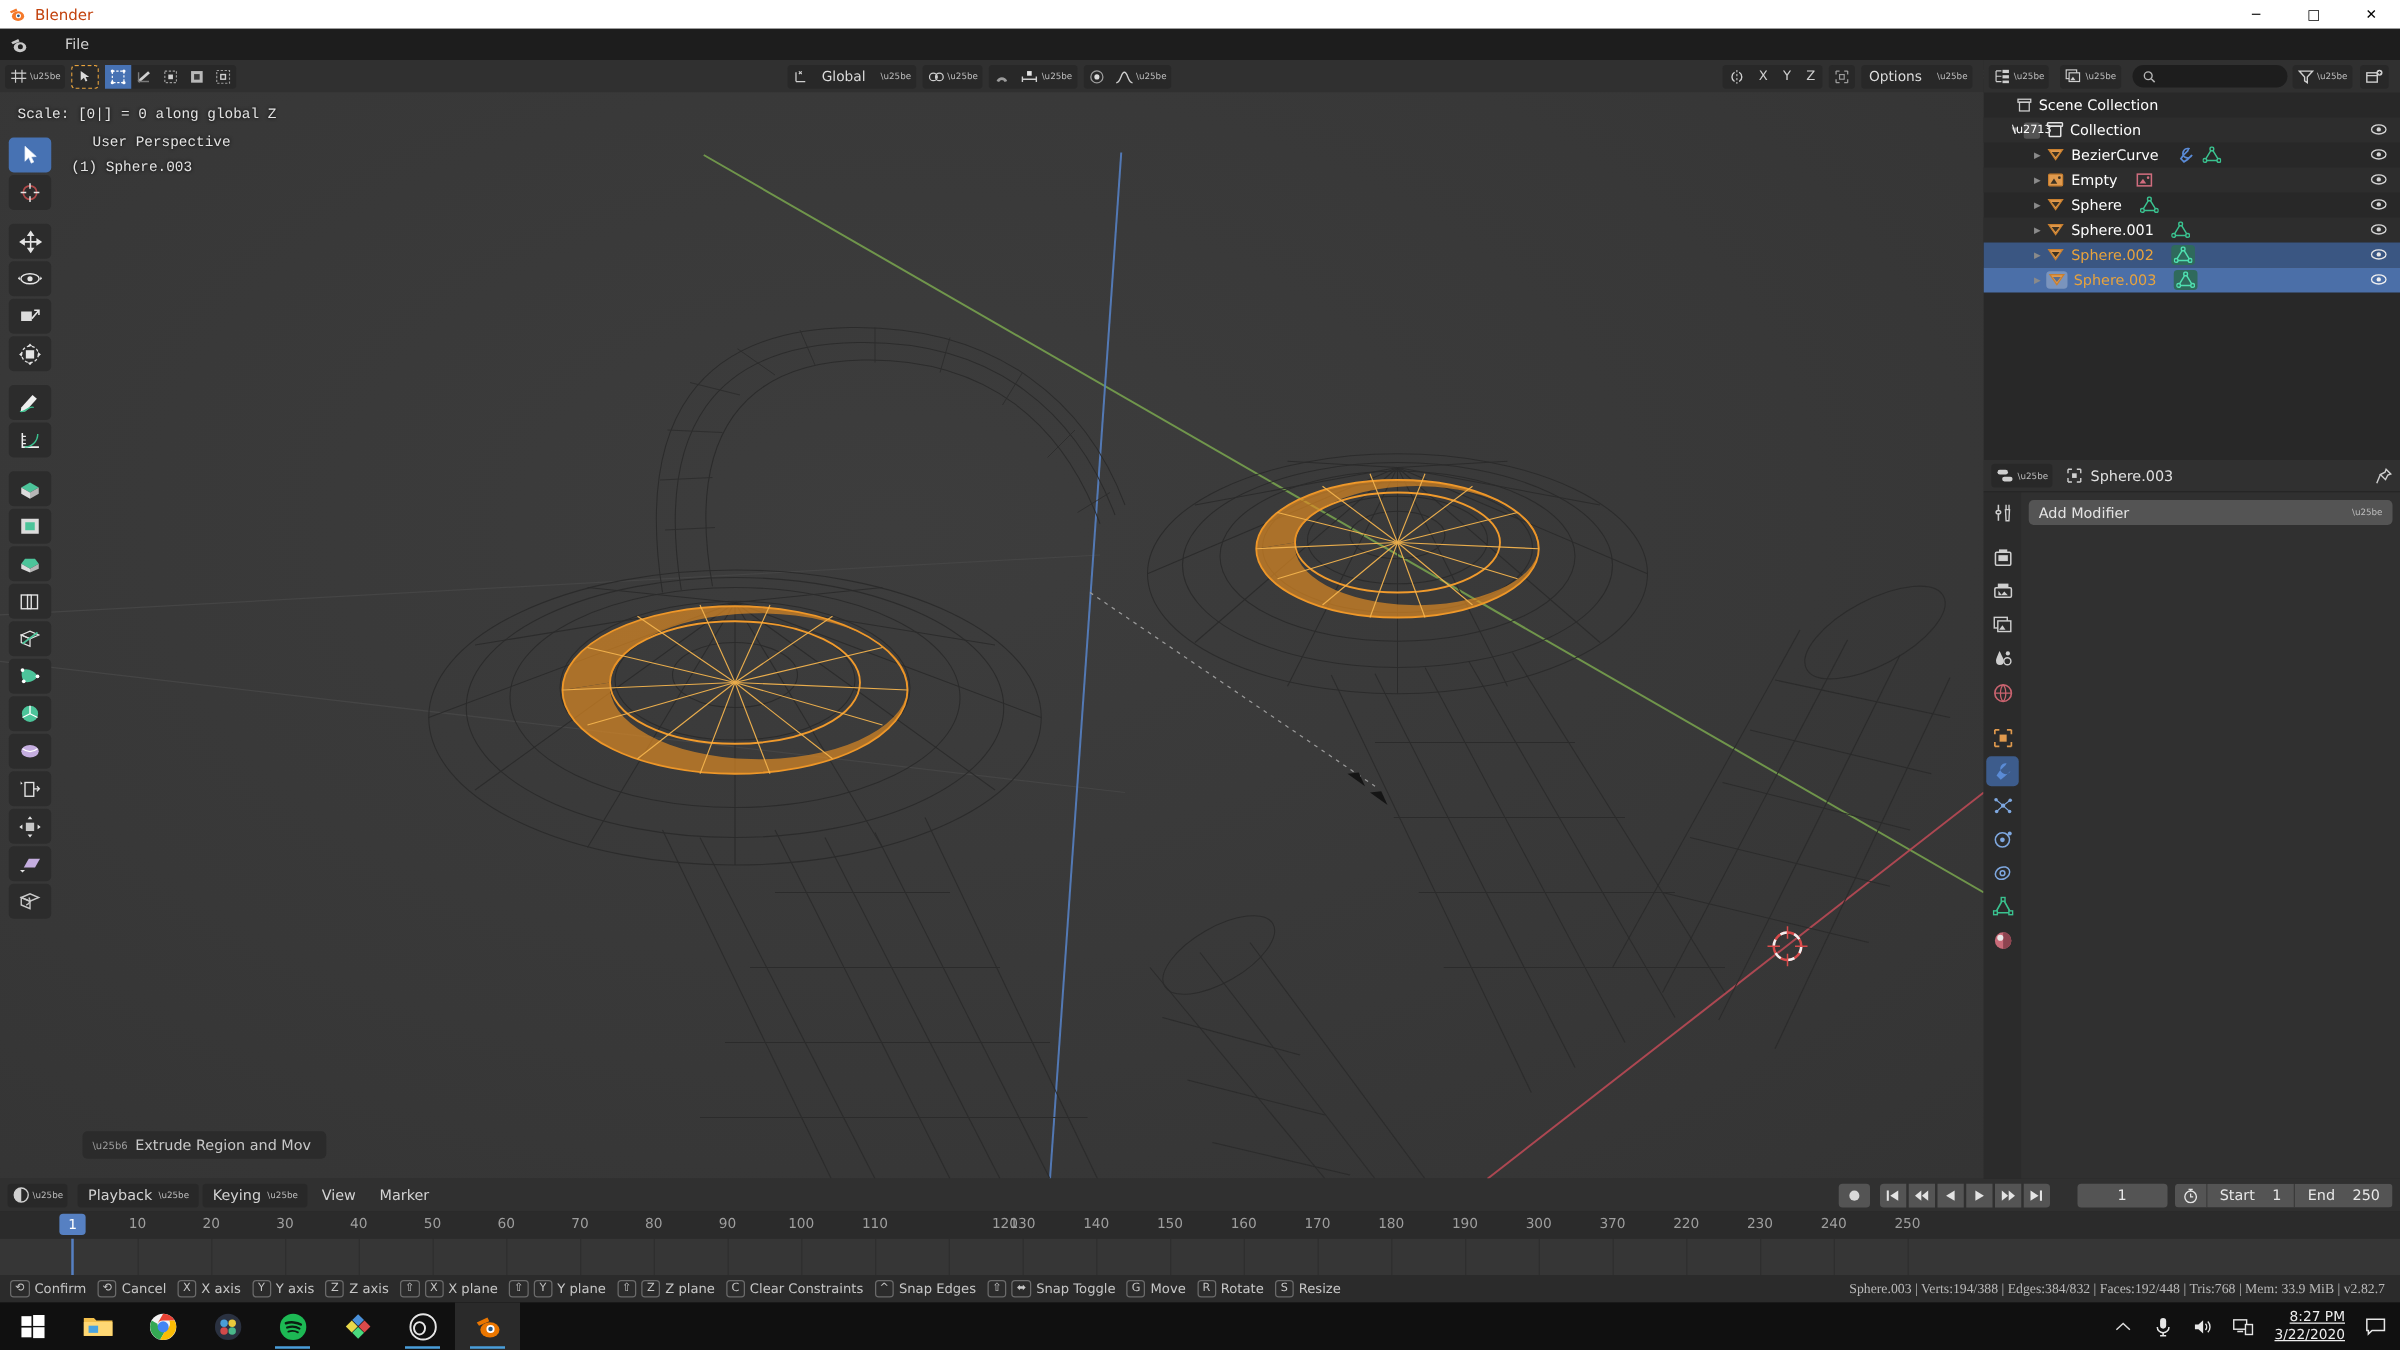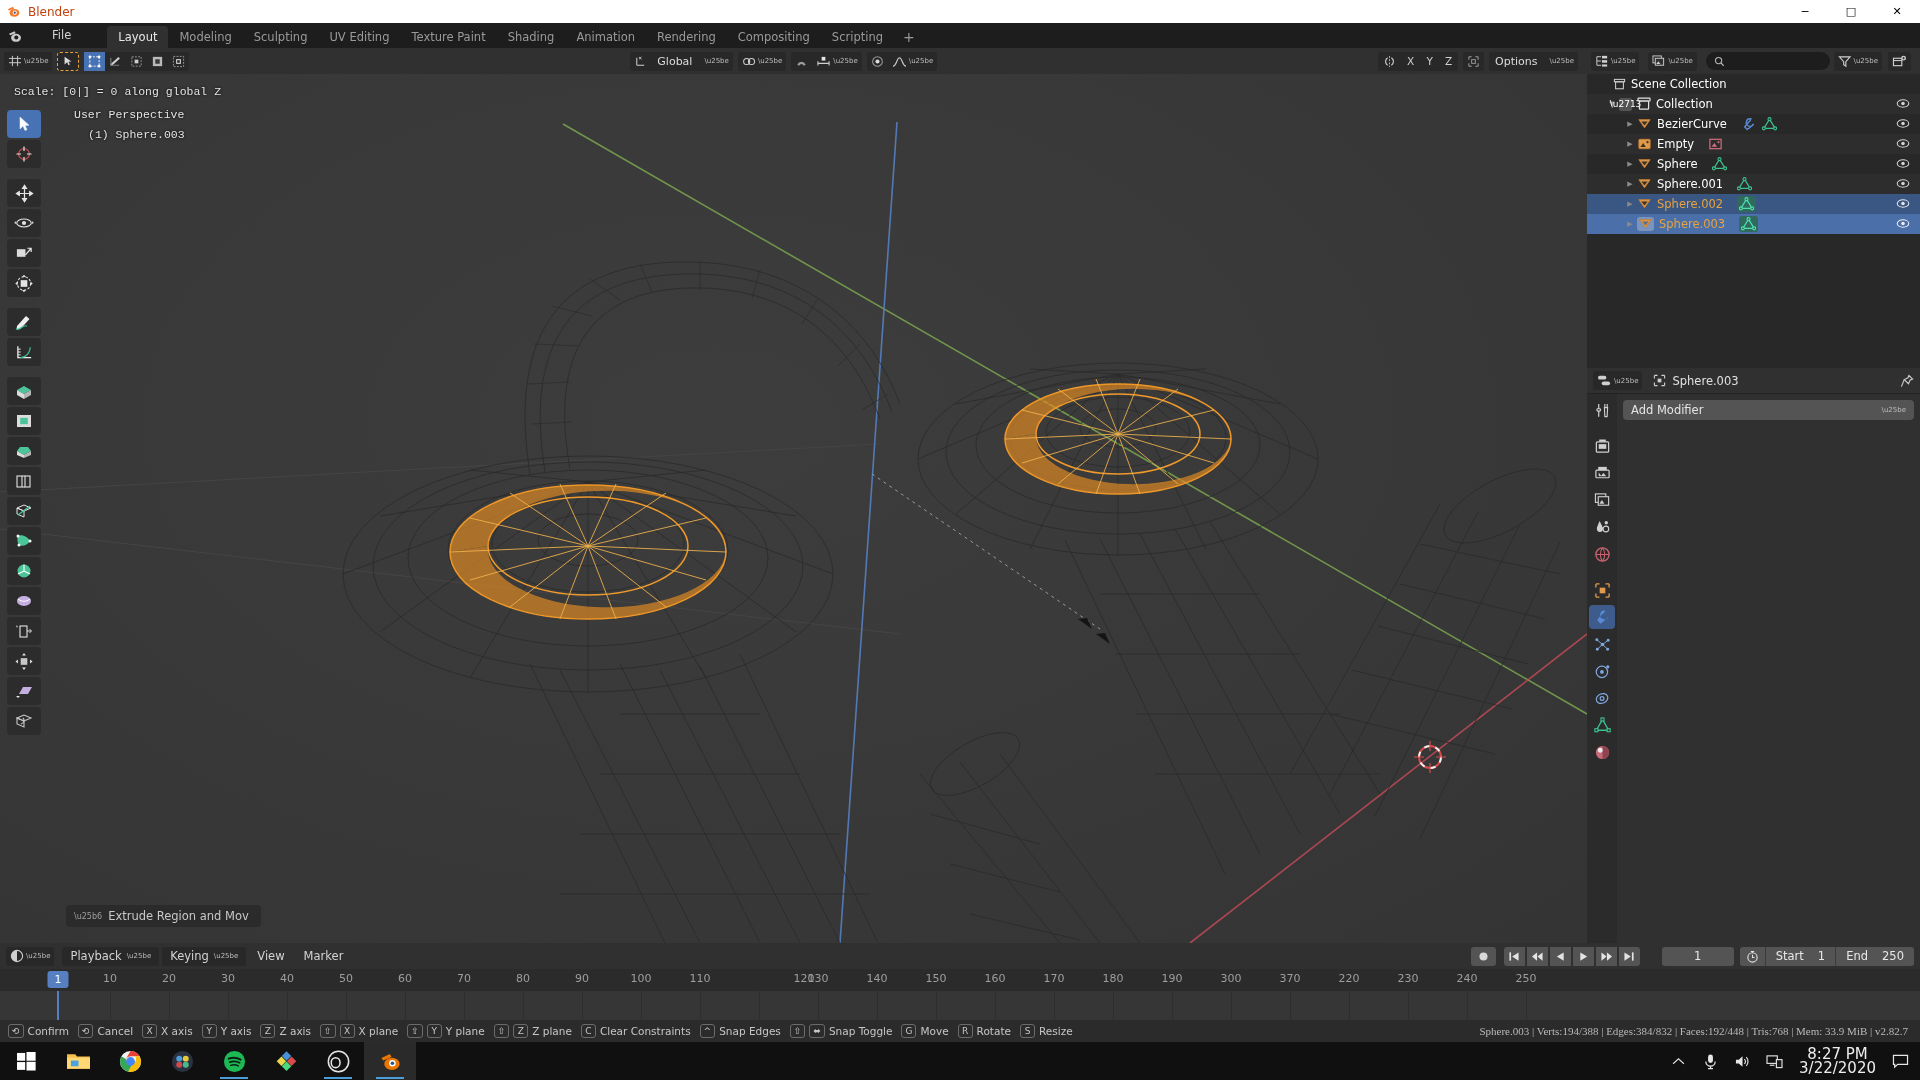--- a/index.html
+++ b/index.html
@@ -59,21 +59,21 @@
   .vp-btn.on { background: #4772b3; color: #fff; }
   .vp-label { font-size: 11px; color: #dcdcdc; padding: 0 6px; }
   .caret { font-size: 7px; color: #bdbdbd; margin-left: 2px; }
 
   .vp-canvas { position: absolute; left: 0; top: 26px; width: 1587px; height: 869px; overflow: hidden;
                background: radial-gradient(ellipse at 45% 40%, #3d3d3d 0%, #383838 60%, #343434 100%); }
 
   .vp-overlay-text { position: absolute; color: #e3e3e3; font-size: 11.5px; text-shadow: 0 0 3px #000; font-family: Liberation Mono, monospace; }
   .hud-scale { left: 14px; top: 11px; }
   .hud-persp { left: 74px; top: 34px; }
-  .hud-obj   { left: 88px; top: 54px; }
+  .hud-obj   { left: 57px; top: 54px; }
 
   .opbox {
     position: absolute; left: 66px; bottom: 16px; height: 22px; background: #2b2b2b; border-radius: 4px;
     display: flex; align-items: center; padding: 0 12px 0 8px; color: #c8c8c8; font-size: 11.5px;
   }
   .opbox .tri { font-size: 8px; color: #9e9e9e; margin-right: 6px; }
 
   
   .vp-tools { position: absolute; left: 7px; top: 36px; width: 34px; display: flex; flex-direction: column; gap: 2px; }
   .tool { width: 34px; height: 28px; background: #2c2c2c; border-radius: 4px; display:flex; align-items:center; justify-content:center; }
@@ -147,21 +147,21 @@
   .kc-label { font-size: 10.5px; color: #c6c6c6; }
   .status-right { margin-left: auto; font-size: 11px; color: #b9b9b9; padding-right: 4px; font-family: Liberation Serif, serif; }
 
   
   .taskbar { position: absolute; left: 0; top: 1042px; width: 1920px; height: 38px; background: #101010; display: flex; align-items: center; }
   .tb-app { width: 52px; height: 38px; display: flex; align-items: center; justify-content: center; position: relative; }
   .tb-app.running::after { content: ''; position: absolute; bottom: 1px; left: 12px; width: 28px; height: 2px; background: #4a9eda; }
   .tb-app.active { background: #2a2a2a; }
   .tray { margin-left: auto; display: flex; align-items: center; height: 38px; padding-right: 6px; gap: 2px; }
   .tray-i { width: 30px; height: 38px; display:flex; align-items:center; justify-content:center; color:#ddd; }
-  .clock { color: #eee; font-size: 15px; text-align: center; line-height: 14px; padding: 0 8px; }
+  .clock { color: #eee; font-size: 11px; text-align: right; line-height: 14px; padding: 0 8px; text-decoration: underline; }
   .notif { width: 28px; height: 38px; display:flex;align-items:center;justify-content:center; }
 
   svg { display: block; }
   .nosel { user-select: none; }
 </style>
 </head>
 <body>
 
 <div class="app nosel">
 
@@ -189,33 +189,20 @@
         <circle cx="9.3" cy="9.4" r="2" fill="#1d1d1d"></circle>
         <path d="M2 5.8 L7.6 3.2 L8.6 5.2 L3.2 7.3 Z" fill="#c9c9c9"></path>
       </svg>
     </div>
     <div class="menus">
       <div class="menu-item">File</div>
       <div class="menu-item">Edit</div>
       <div class="menu-item">Render</div>
       <div class="menu-item">Window</div>
       <div class="menu-item">Help</div>
-    </div>
-    <div class="wstabs">
-      <div class="wstab active">Layout</div>
-      <div class="wstab">Modeling</div>
-      <div class="wstab">Sculpting</div>
-      <div class="wstab">UV Editing</div>
-      <div class="wstab">Texture Paint</div>
-      <div class="wstab">Shading</div>
-      <div class="wstab">Animation</div>
-      <div class="wstab">Rendering</div>
-      <div class="wstab">Compositing</div>
-      <div class="wstab">Scripting</div>
-      <div class="wstab plus">+</div>
     </div>
 
     <div class="topright">
       <div class="dd-block">
         <div class="dd-icobtn">
           <svg width="13" height="13" viewBox="0 0 14 14">
             <path d="M5 2 C3 5.5 2 7 2 8.6 A3 3 0 0 0 8 8.6 C8 7 7 5.5 5 2Z" fill="#cfcfcf"></path>
             <circle cx="10.5" cy="3.4" r="1.5" fill="#cfcfcf"></circle>
             <circle cx="10.3" cy="8.6" r="2.4" fill="none" stroke="#cfcfcf" stroke-width="1.1"></circle>
           </svg>

